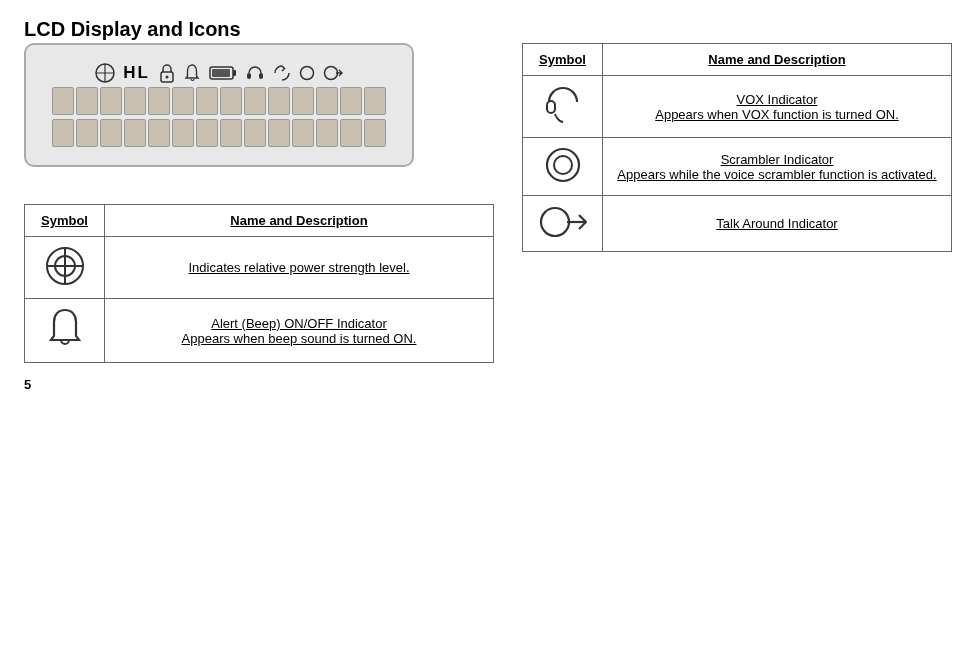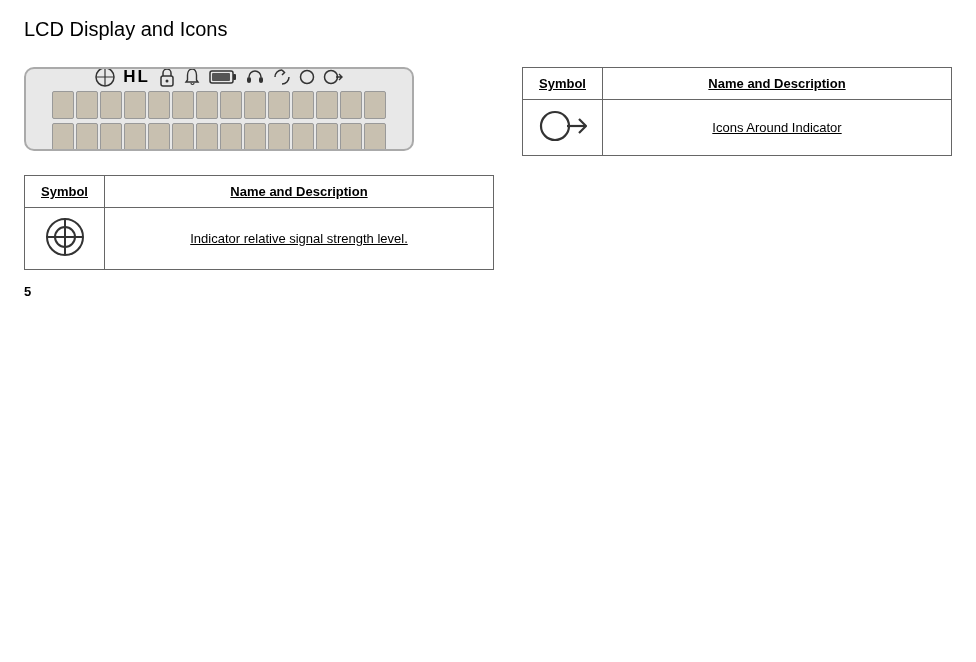--- a/index.html
+++ b/index.html
@@ -7,46 +7,46 @@
       font-family: Arial, sans-serif;
       font-size: 13px;
       background: #fff;
       color: #000;
       width: 976px;
       min-height: 662px;
       padding: 18px 24px 18px 24px;
     }
     h1 {
       font-size: 20px;
-      font-weight: normal;
-      margin-bottom: 26px;
+      font-weight: bold;
+      margin-bottom: 2px;
     }
     .content-area {
       display: flex;
       gap: 28px;
       align-items: flex-start;
     }
     .left-col {
       width: 470px;
       flex-shrink: 0;
     }
     .right-col {
       flex: 1;
     }
     
     .lcd-display {
       border: 2px solid #aaa;
       border-radius: 10px;
       width: 390px;
-      height: 84px;
+      height: 124px;
       background: #e8e8e8;
       display: flex;
       align-items: center;
       justify-content: center;
-      margin-bottom: 24px;
+      margin-bottom: 37px;
       overflow: hidden;
       padding: 24px 10px;
     }
     .lcd-inner {
       width: 100%;
       height: 100%;
       display: flex;
       flex-direction: column;
       gap: 4px;
       align-items: center;
@@ -210,52 +210,81 @@
 
         <tr>
           <td class="symbol-cell">
             <svg width="42" height="42" viewBox="0 0 42 42">
               <circle cx="21" cy="21" r="18" fill="none" stroke="#333" stroke-width="2"></circle>
               <circle cx="21" cy="21" r="10" fill="none" stroke="#333" stroke-width="2"></circle>
               <line x1="21" y1="3" x2="21" y2="39" stroke="#333" stroke-width="2"></line>
               <line x1="3" y1="21" x2="39" y2="21" stroke="#333" stroke-width="2"></line>
             </svg>
           </td>
-          <td class="desc-col">Indicator relative signal strength level.</td>
-        </tr>
-
-
-
+          <td class="desc-col">Indicates relative power strength level.</td>
+        </tr>
+
+
+
+        <tr>
+          <td class="symbol-cell">
+            <svg width="36" height="44" viewBox="0 0 36 44">
+              <path d="M18 3C11 3 7 8 7 15v14l-3 4h28l-3-4V15C29 8 25 3 18 3z" fill="none" stroke="#333" stroke-width="2.2"></path>
+              <path d="M14 33a4 4 0 008 0" fill="none" stroke="#333" stroke-width="2"></path>
+            </svg>
+          </td>
+          <td class="desc-col">Alert (Beep) ON/OFF Indicator<br>Appears when beep sound is turned ON.</td>
+        </tr>
       </tbody>
     </table>
 
   </div>
 
   <div class="right-col">
     <table>
       <thead>
         <tr>
           <th class="sym-col">Symbol</th>
           <th class="desc-col">Name and Description</th>
         </tr>
       </thead>
       <tbody>
 
 
-
-
+        <tr>
+          <td class="symbol-cell">
+            <svg width="40" height="42" viewBox="0 0 40 42">
+              <path d="M20 4a14 14 0 0114 14" fill="none" stroke="#333" stroke-width="2.2"></path>
+              <path d="M20 4a14 14 0 00-14 14" fill="none" stroke="#333" stroke-width="2.2"></path>
+              <rect x="4" y="17" width="8" height="12" rx="4" fill="none" stroke="#333" stroke-width="2"></rect>
+              <path d="M12 30c0 0 3 8 8 8" fill="none" stroke="#333" stroke-width="2"></path>
+            </svg>
+          </td>
+          <td class="desc-col">VOX Indicator<br>Appears when VOX function is turned ON.</td>
+        </tr>
+
+
+        <tr>
+          <td class="symbol-cell">
+            <svg width="38" height="38" viewBox="0 0 38 38">
+              <circle cx="19" cy="19" r="16" fill="none" stroke="#333" stroke-width="2.2"></circle>
+              <circle cx="19" cy="19" r="9" fill="none" stroke="#333" stroke-width="2"></circle>
+            </svg>
+          </td>
+          <td class="desc-col">Scrambler Indicator<br>Appears while the voice scrambler function is activated.</td>
+        </tr>
 
         <tr>
           <td class="symbol-cell">
             <svg width="48" height="36" viewBox="0 0 48 36">
               <circle cx="16" cy="18" r="14" fill="none" stroke="#333" stroke-width="2.2"></circle>
               <line x1="28" y1="18" x2="46" y2="18" stroke="#333" stroke-width="2.2"></line>
               <polyline points="40,11 47,18 40,25" fill="none" stroke="#333" stroke-width="2.2"></polyline>
             </svg>
           </td>
-          <td class="desc-col">Icons Around Indicator</td>
+          <td class="desc-col">Talk Around Indicator</td>
         </tr>
       </tbody>
     </table>
   </div>
 </div>
 
 <div class="page-num" style="margin-top:14px;font-weight:bold;">5</div>
 
 </body></html>

